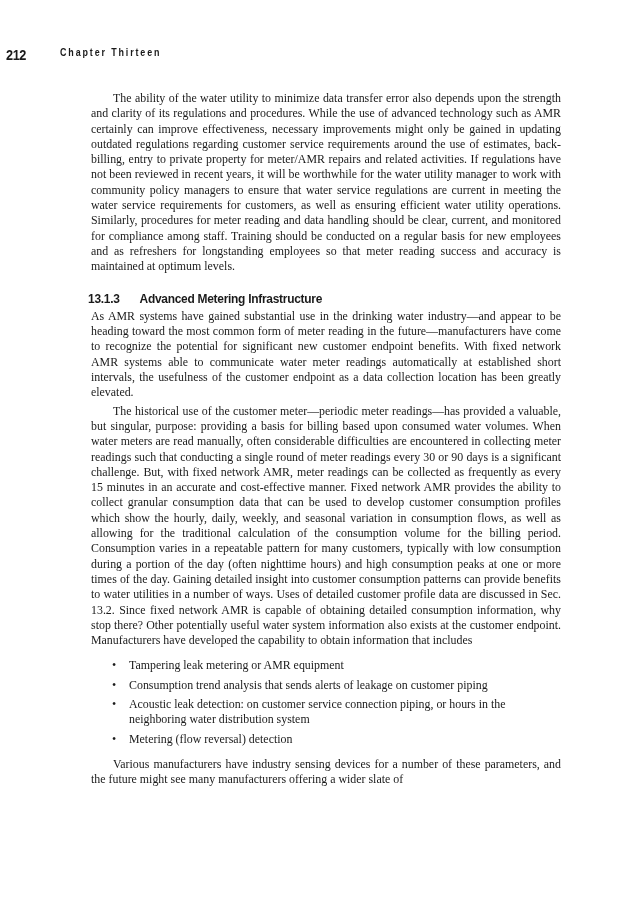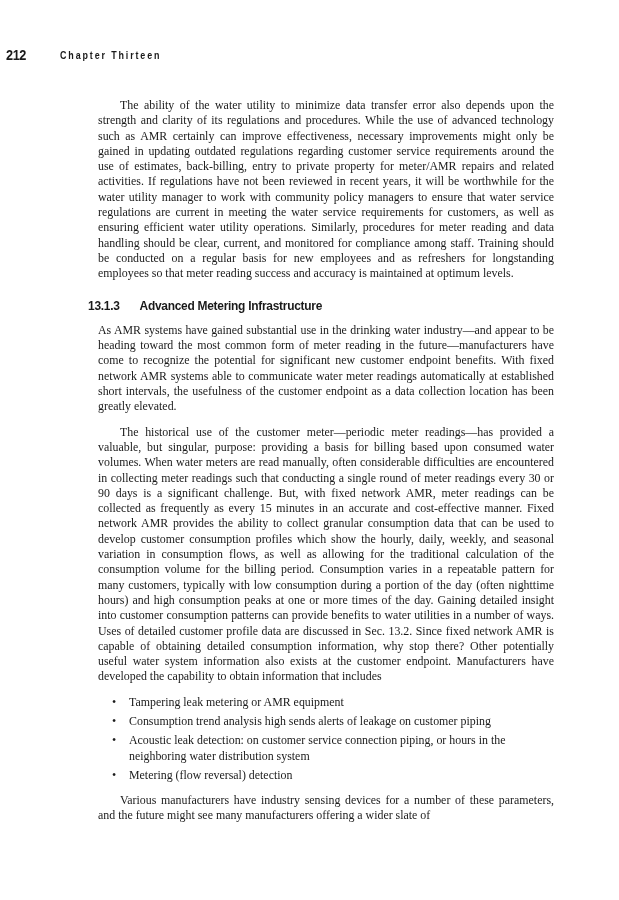--- a/index.html
+++ b/index.html
@@ -1,21 +1,21 @@
 <!DOCTYPE html>
 <html><head>
   <meta charset="utf-8">
   <style>
     html, body { margin: 0; padding: 0; background: #ffffff; }
     body { width: 619px; height: 900px; position: relative; overflow: hidden; color: #1a1a1a; }
-    .running-head { position: absolute; top: 46px; left: 6px; display: flex; align-items: center; }
+    .running-head { position: absolute; top: 46px; left: 6px; display: flex; align-items: flex-start; }
     .page-num { font-family: "Liberation Sans", sans-serif; font-weight: bold; font-size: 15px; letter-spacing: -0.5px; transform: scaleX(0.85); transform-origin: left; width: 54px; }
     .chapter { font-family: "Liberation Sans", sans-serif; font-weight: bold; font-size: 10.5px; letter-spacing: 2.2px; transform: scaleX(0.85); transform-origin: left; }
     .body { position: absolute; top: 88px; left: 88px; width: 476px; font-family: "Liberation Serif", serif; font-size: 11.9px; line-height: 15.3px; text-align: justify; hyphens: manual; }
-    .body p { margin: 10px; }
+    .body p { margin: 3px; }
     .indent { text-indent: 22px; }
     h3 { font-family: "Liberation Sans", sans-serif; font-weight: bold; font-size: 13px; margin: 16px 0 2px 0; letter-spacing: -0.3px; transform: scaleX(0.92); transform-origin: left; white-space: nowrap; }
     h3 .num { display: inline-block; width: 56px; }
     ul.bullets { list-style: none; margin: 10px 0 10px 0; padding: 0 0 0 24px; text-align: left; }
     ul.bullets li { position: relative; padding-left: 17px; margin-bottom: 4px; }
     ul.bullets li .bullet { position: absolute; left: 0; top: 0; }
   </style>
 </head>
 <body>
 
@@ -29,19 +29,19 @@
 
   <h3>
     <span class="num">13.1.3</span><span>Advanced Metering Infrastructure</span>
   </h3>
 
   <p>As AMR systems have gained substantial use in the drinking water industry—and appear to be heading toward the most common form of meter reading in the future—manufacturers have come to recognize the potential for significant new customer end­point benefits. With fixed network AMR systems able to communicate water meter readings automatically at established short intervals, the usefulness of the customer endpoint as a data collection location has been greatly elevated.</p>
   <p class="indent">The historical use of the customer meter—periodic meter readings—has provided a valuable, but singular, purpose: providing a basis for billing based upon consumed water volumes. When water meters are read manually, often considerable difficulties are encountered in collecting meter readings such that conducting a single round of meter readings every 30 or 90 days is a significant challenge. But, with fixed network AMR, meter readings can be collected as frequently as every 15 minutes in an accurate and cost-effective manner. Fixed network AMR provides the ability to collect granular consumption data that can be used to develop customer consumption profiles which show the hourly, daily, weekly, and seasonal variation in consumption flows, as well as allowing for the traditional calculation of the consumption volume for the billing period. Consumption varies in a repeatable pattern for many customers, typically with low consumption during a portion of the day (often nighttime hours) and high con­sumption peaks at one or more times of the day. Gaining detailed insight into customer consumption patterns can provide benefits to water utilities in a number of ways. Uses of detailed customer profile data are discussed in Sec. 13.2. Since fixed network AMR is capable of obtaining detailed consumption information, why stop there? Other poten­tially useful water system information also exists at the customer endpoint. Manufac­turers have developed the capability to obtain information that includes</p>
 
   <ul class="bullets">
     <li><span class="bullet">•</span><span>Tampering leak metering or AMR equipment</span></li>
-    <li><span class="bullet">•</span><span>Consumption trend analysis high sends alerts of leakage on customer piping</span></li>
+    <li><span class="bullet">•</span><span>Consumption trend analysis that sends alerts of leakage on customer piping</span></li>
     <li><span class="bullet">•</span><span>Acoustic leak detection: on customer service connection piping, or hours in the neighboring water distribution system</span></li>
     <li><span class="bullet">•</span><span>Metering (flow reversal) detection</span></li>
   </ul>
 
   <p class="indent">Various manufacturers have industry sensing devices for a number of these parameters, and the future might see many manufacturers offering a wider slate of</p>
 </div>
 
 </body></html>

